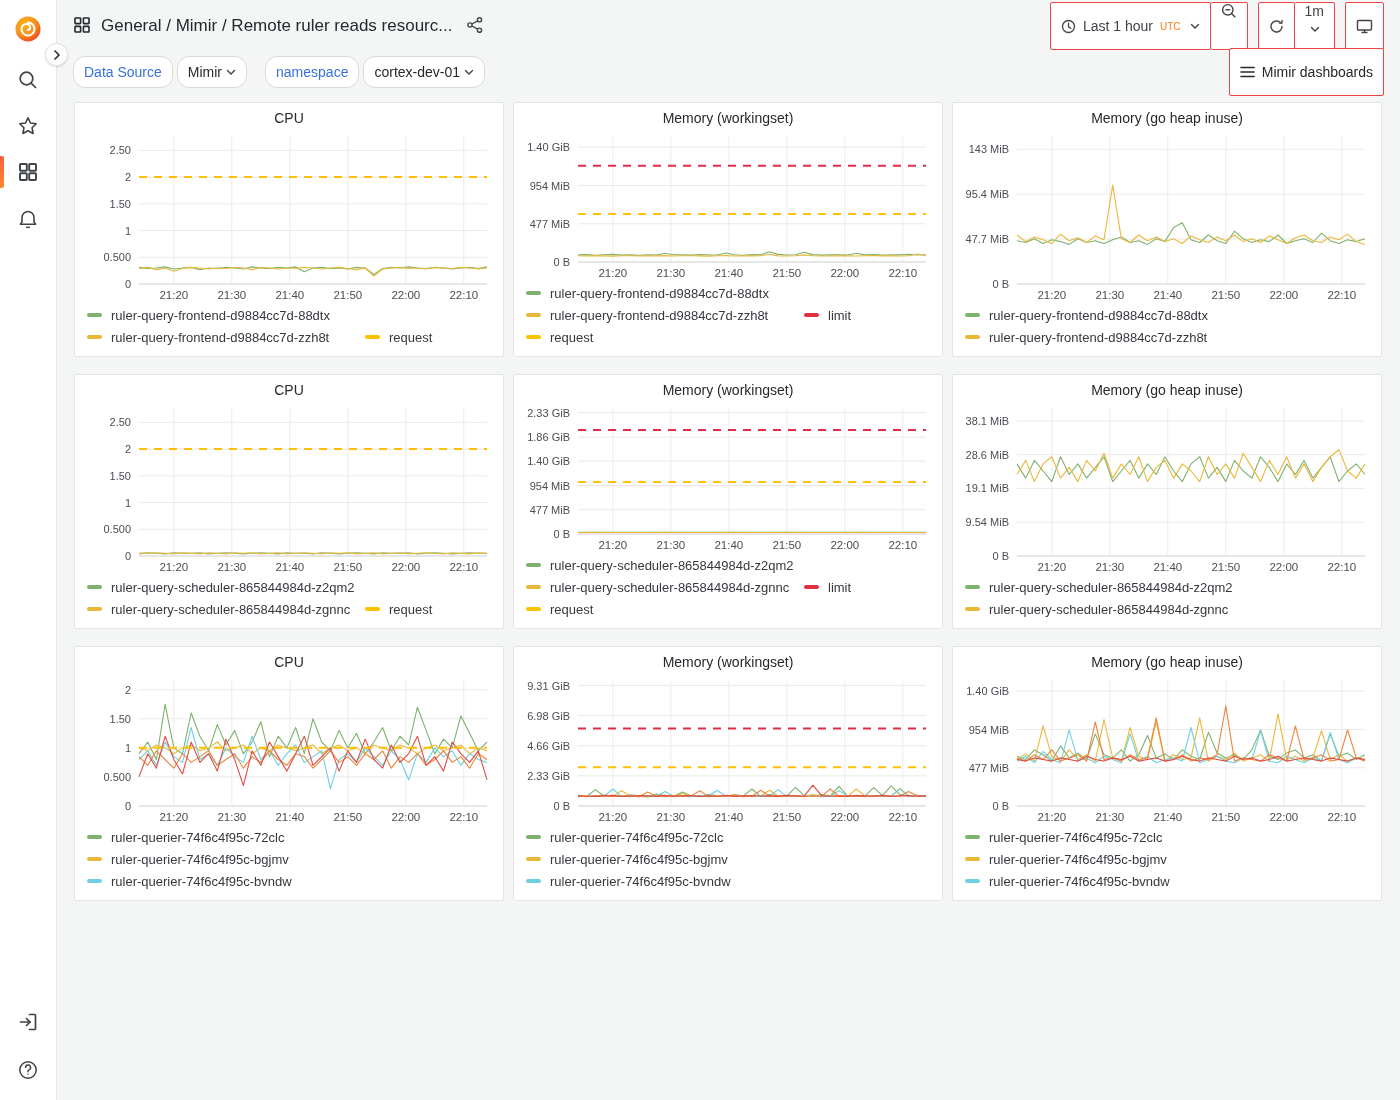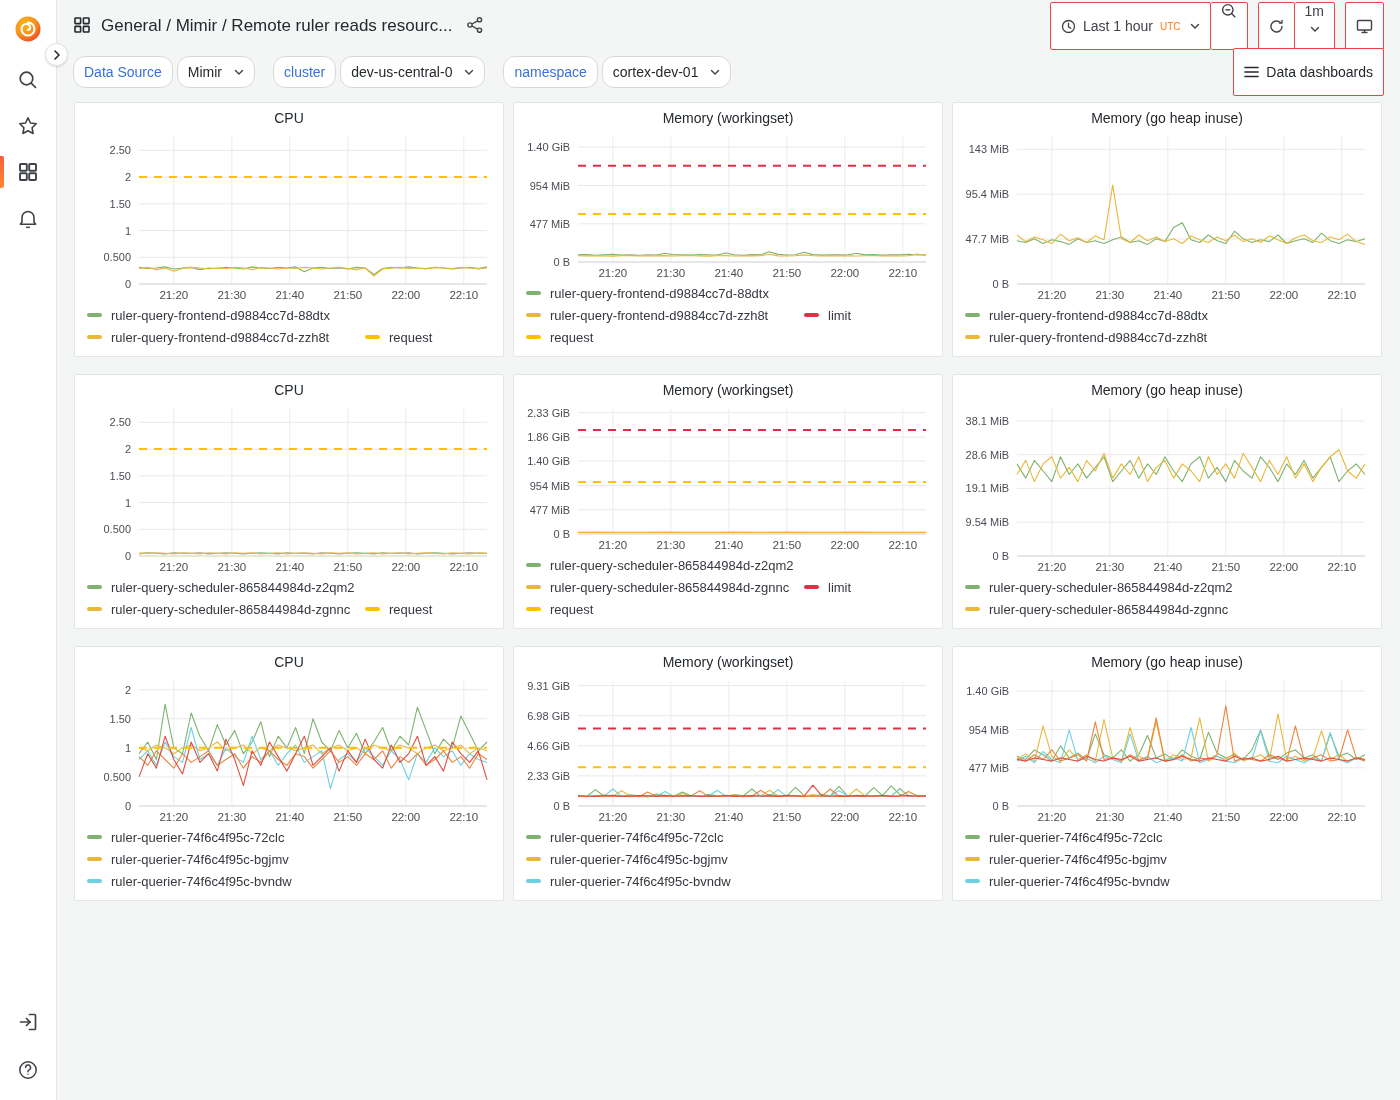--- a/index.html
+++ b/index.html
@@ -43,21 +43,21 @@
   .utc { color:#FF780A; font-weight:500; font-size:10px; }
   .carat { margin-left:2px; }
   
   .toolbar { height:40px; display:flex; align-items:center; padding:0 16px; gap:18px; }
   .var-pair { display:flex; gap:4px; }
   .chip {
     height:32px; background:#fff; border:1px solid #D8D9DA; border-radius:12px;
     display:flex; align-items:center; padding:0 10px; cursor:pointer; white-space:nowrap;
   }
   .chip.lbl { color:#3871DC; }
-  .chip.val { color:#24292E; gap:12px; }
+  .chip.val { color:#24292E; gap:4px; }
   .tb-right { margin-left:auto; }
   
   .dash { padding:10px 17px 0; }
   .section-h { height:26px; display:flex; align-items:center; gap:7px; margin-bottom:9px; cursor:pointer; }
   .section-h .st { font-size:15.5px; font-weight:500; color:#24292E; }
   .panels { display:flex; gap:9px; margin-bottom:17px; }
   .panel {
     width:430px; height:255px; background:#FFFFFF; border:1px solid #E4E5E6; border-radius:2px;
     padding:4px 8px 4px; display:flex; flex-direction:column;
   }
@@ -209,45 +209,36 @@
     <div class="var-pair">
       <div class="chip lbl">Data Source</div>
       <div class="chip val">
         <span>Mimir</span>
         <svg width="10" height="7" viewBox="0 0 10 7" fill="none" stroke="#3F4348" stroke-width="1.4" stroke-linecap="round">
             <path d="M1.5 1.5L5 5l3.5-3.5"></path>
           </svg>
       </div>
     </div>
     <div class="var-pair">
-      <div class="chip lbl">cluster</div>
-      <div class="chip val">
-        <span>dev-us-central-0</span>
-        <svg width="10" height="7" viewBox="0 0 10 7" fill="none" stroke="#3F4348" stroke-width="1.4" stroke-linecap="round">
-            <path d="M1.5 1.5L5 5l3.5-3.5"></path>
-          </svg>
-      </div>
-    </div>
-    <div class="var-pair">
       <div class="chip lbl">namespace</div>
       <div class="chip val">
         <span>cortex-dev-01</span>
         <svg width="10" height="7" viewBox="0 0 10 7" fill="none" stroke="#3F4348" stroke-width="1.4" stroke-linecap="round">
             <path d="M1.5 1.5L5 5l3.5-3.5"></path>
           </svg>
       </div>
     </div>
     <div class="tb-right">
       <div class="btn">
         <svg width="15" height="12" viewBox="0 0 15 12" stroke="#24292E" stroke-width="1.6" stroke-linecap="round">
           <line x1="1" y1="1.5" x2="14" y2="1.5"></line>
             <line x1="1" y1="6" x2="14" y2="6"></line>
             <line x1="1" y1="10.5" x2="14" y2="10.5"></line>
         </svg>
-        <span style="color:#24292E;">Data dashboards</span>
+        <span style="color:#24292E;">Mimir dashboards</span>
       </div>
     </div>
   </div>
 
   <div class="dash">
     <div class="row-section">
       <div class="panels">
           <div class="panel">
             <div class="panel-title">CPU</div>
             <svg class="chart" width="412" height="175" viewBox="0 0 412 175">

